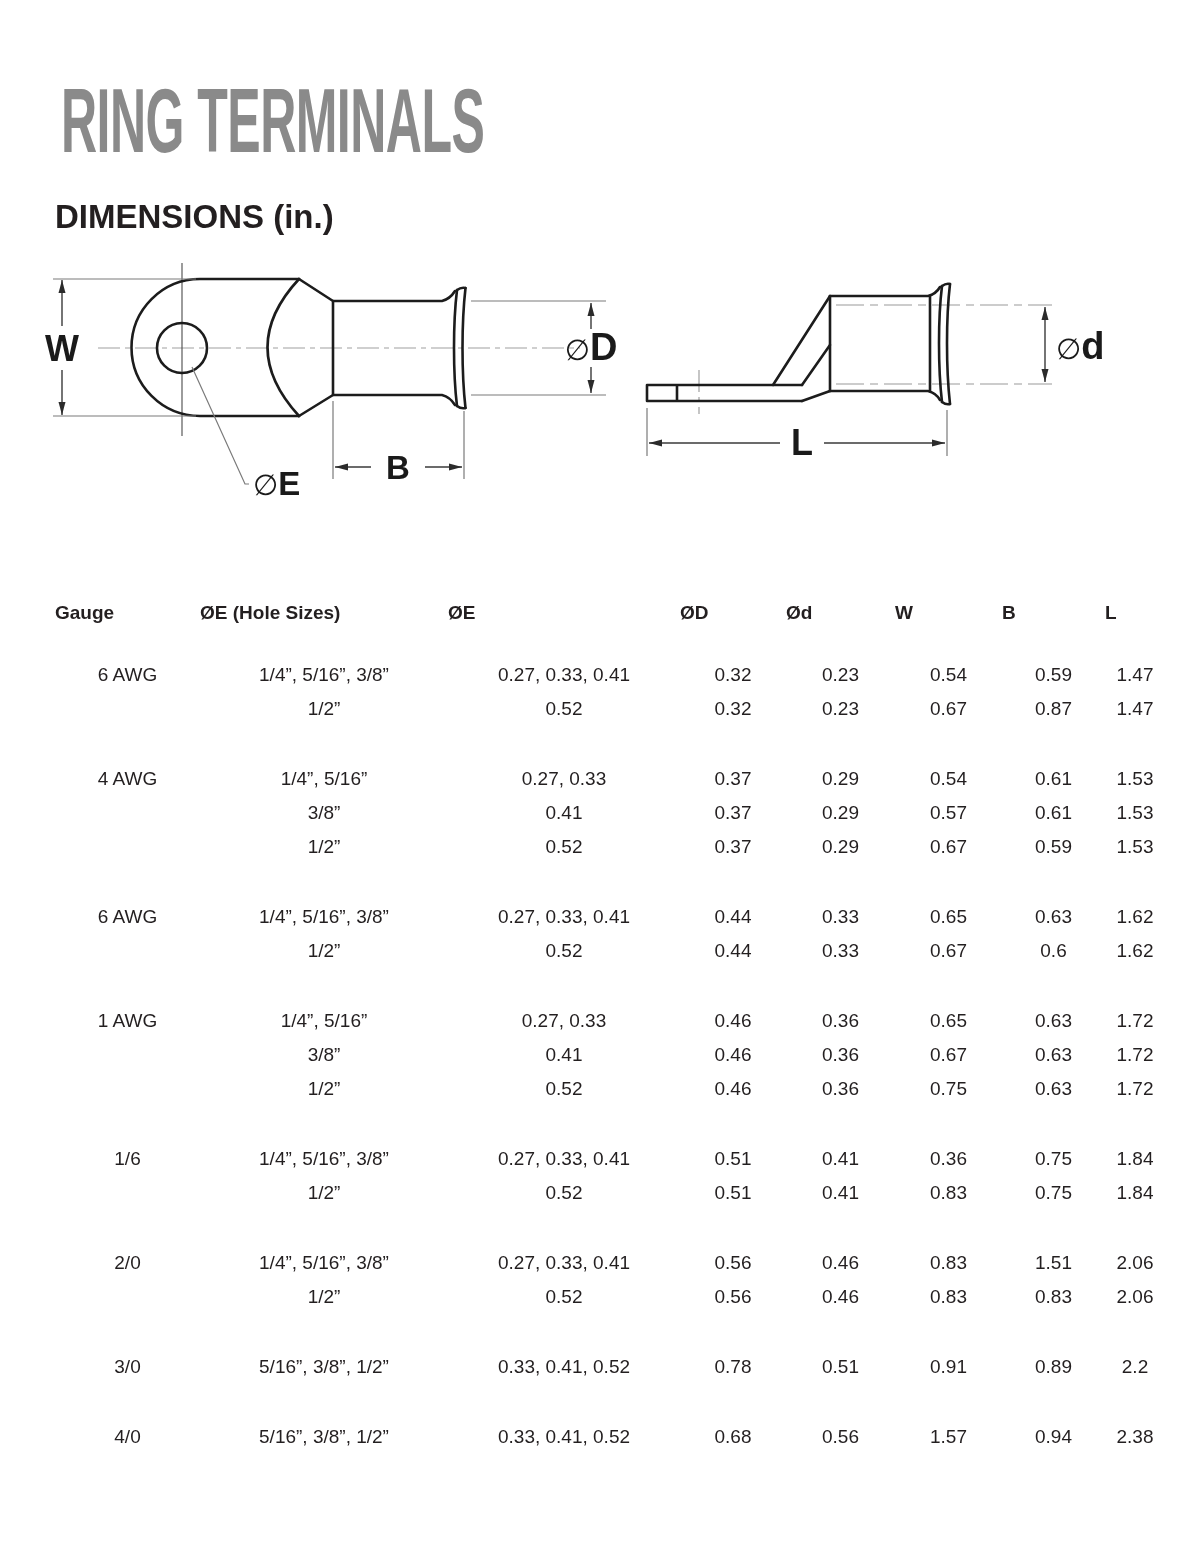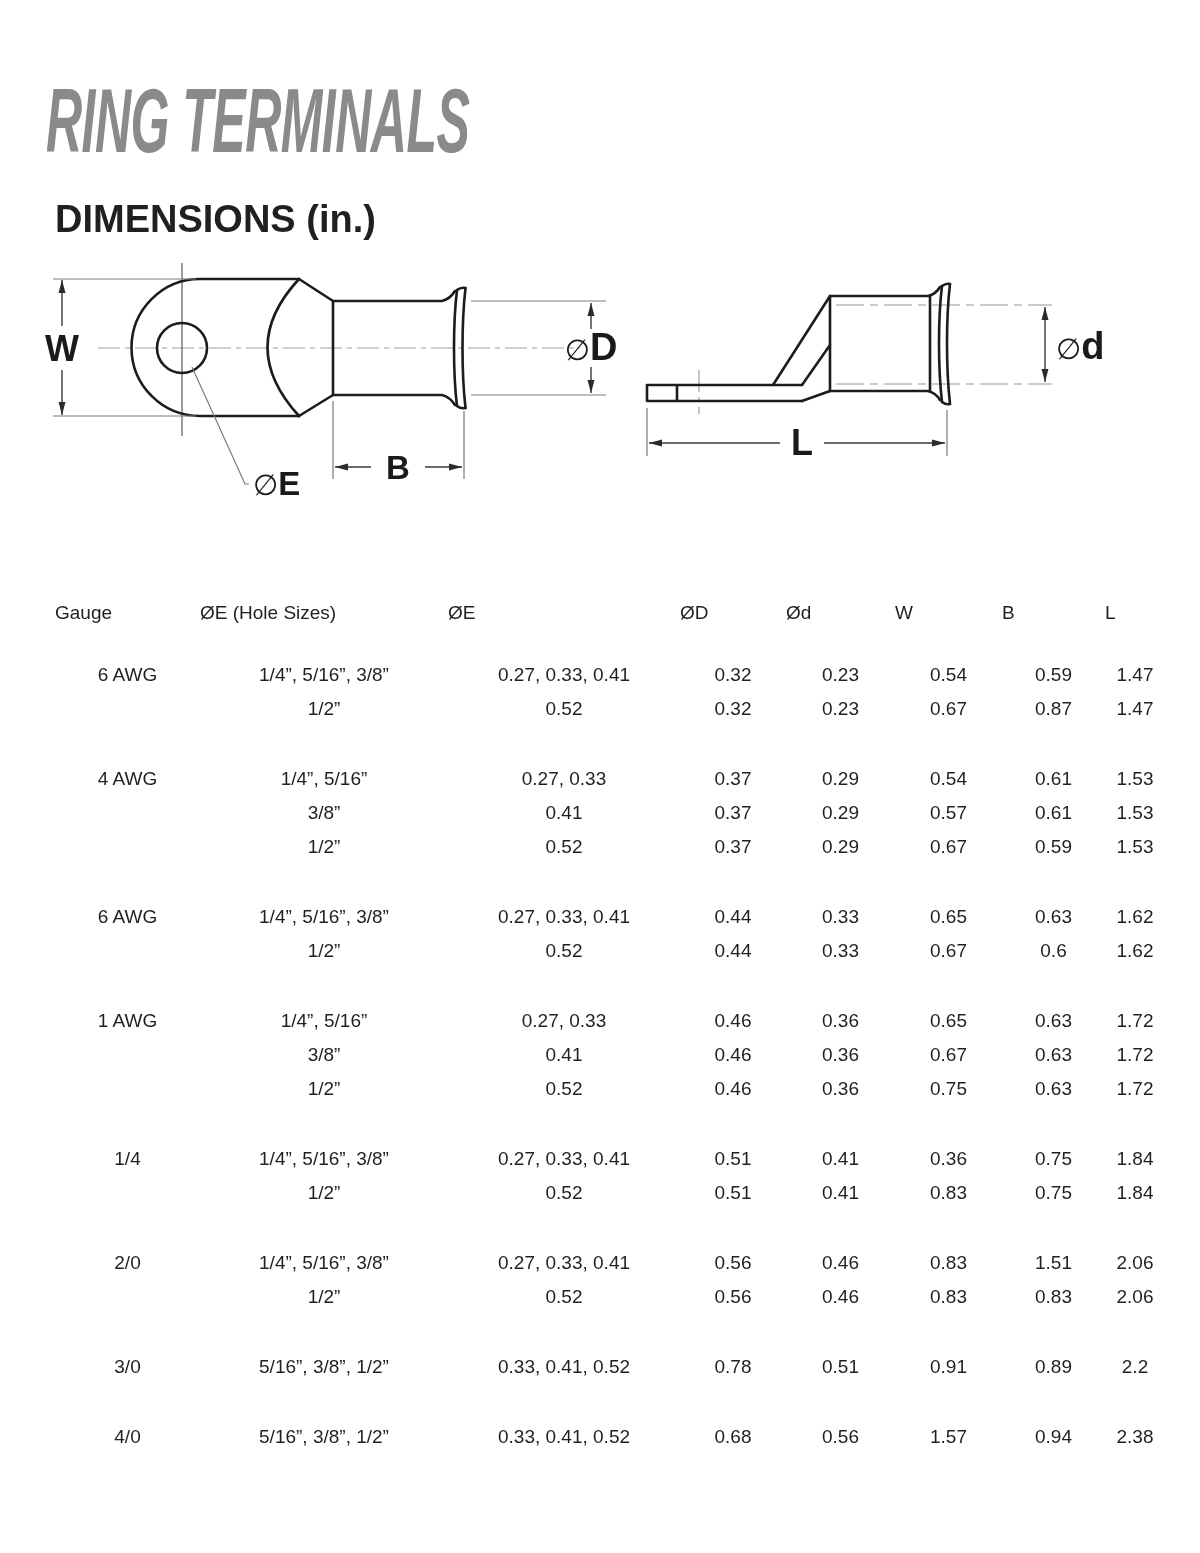--- a/index.html
+++ b/index.html
@@ -1,44 +1,44 @@
 <!DOCTYPE html>
 <html><head>
 <meta charset="utf-8">
 <style>
   * { margin:0; padding:0; box-sizing:border-box; }
   html,body { width:1200px; height:1553px; background:#ffffff;
     font-family:"Liberation Sans", sans-serif; color:#231f20; position:relative; }
 
-  .title { position:absolute; left:46px; top:75px; line-height:1; white-space:nowrap;font-style:italic; }
+  .title { position:absolute; left:61px; top:75px; line-height:1; white-space:nowrap; }
   .title-inner { display:inline-block; font-size:91px; font-weight:bold;
     letter-spacing:-1px; transform:scaleX(0.55); transform-origin:left center; }
 
-  .subtitle { position:absolute; left:55px; top:198px; font-size:38px; font-weight:bold; }
+  .subtitle { position:absolute; left:55px; top:198px; font-size:33px; font-weight:bold; }
 
   .drawings { position:absolute; left:40px; top:253px; width:1160px; height:265px; }
   .dwg1 { position:absolute; left:0; top:0; }
   .dwg2 { position:absolute; left:600px; top:7px; }
 
   svg .part  { fill:none; stroke:#1c1c1c; stroke-width:2.6; stroke-linejoin:round; stroke-linecap:round; }
   svg .dim   { fill:none; stroke:#3a3a3a; stroke-width:1.4; }
   svg .ext   { fill:none; stroke:#7a7a7a; stroke-width:1.2; }
   svg .cl    { fill:none; stroke:#a0a0a0; stroke-width:1.2; stroke-dasharray:22 5 5 5; }
   svg .bore  { fill:none; stroke:#9a9a9a; stroke-width:1.2; stroke-dasharray:28 6 8 6; }
   svg .vcl   { fill:none; stroke:#4a4a4a; stroke-width:1.1; }
   svg text   { fill:#1a1a1a; font-family:"Liberation Sans", sans-serif; }
   svg .lbl   { font-size:36px; font-weight:bold; }
   svg .lbl-sm{ font-size:33px; font-weight:bold; }
   svg .dia   { font-size:29px; font-weight:normal; }
   svg .dimD  { font-size:38px; font-weight:bold; }
 
   .dim-table { position:absolute; left:55px; top:596px; width:1110px; font-size:19px; }
   .trow { display:grid; grid-template-columns:145px 248px 232px 106px 109px 107px 103px 60px;
     height:34px; align-items:center; }
-  .thead { font-weight:normal; margin-bottom:28px; }
+  .thead { font-weight:bold; margin-bottom:28px; }
   .tgroup { margin-bottom:36px;text-align:center; }
   .tcell { white-space:nowrap; overflow:visible; }
 </style>
 </head>
 <body>
 
 <h1 class="title"><span class="title-inner" style="color: rgb(138, 138, 138);">RING TERMINALS</span></h1>
 
 <h2 class="subtitle">DIMENSIONS (in.)</h2>
 
@@ -251,21 +251,21 @@
           <div class="tcell">0.52</div>
           <div class="tcell">0.46</div>
           <div class="tcell">0.36</div>
           <div class="tcell">0.75</div>
           <div class="tcell">0.63</div>
           <div class="tcell">1.72</div>
         </div>
       </div>
       <div class="tgroup">
         <div class="trow">
-          <div class="tcell">1/4</div>
+          <div class="tcell">1/6</div>
           <div class="tcell">1/4”, 5/16”, 3/8”</div>
           <div class="tcell">0.27, 0.33, 0.41</div>
           <div class="tcell">0.51</div>
           <div class="tcell">0.41</div>
           <div class="tcell">0.36</div>
           <div class="tcell">0.75</div>
           <div class="tcell">1.84</div>
         </div>
         <div class="trow">
           <div class="tcell"></div>

